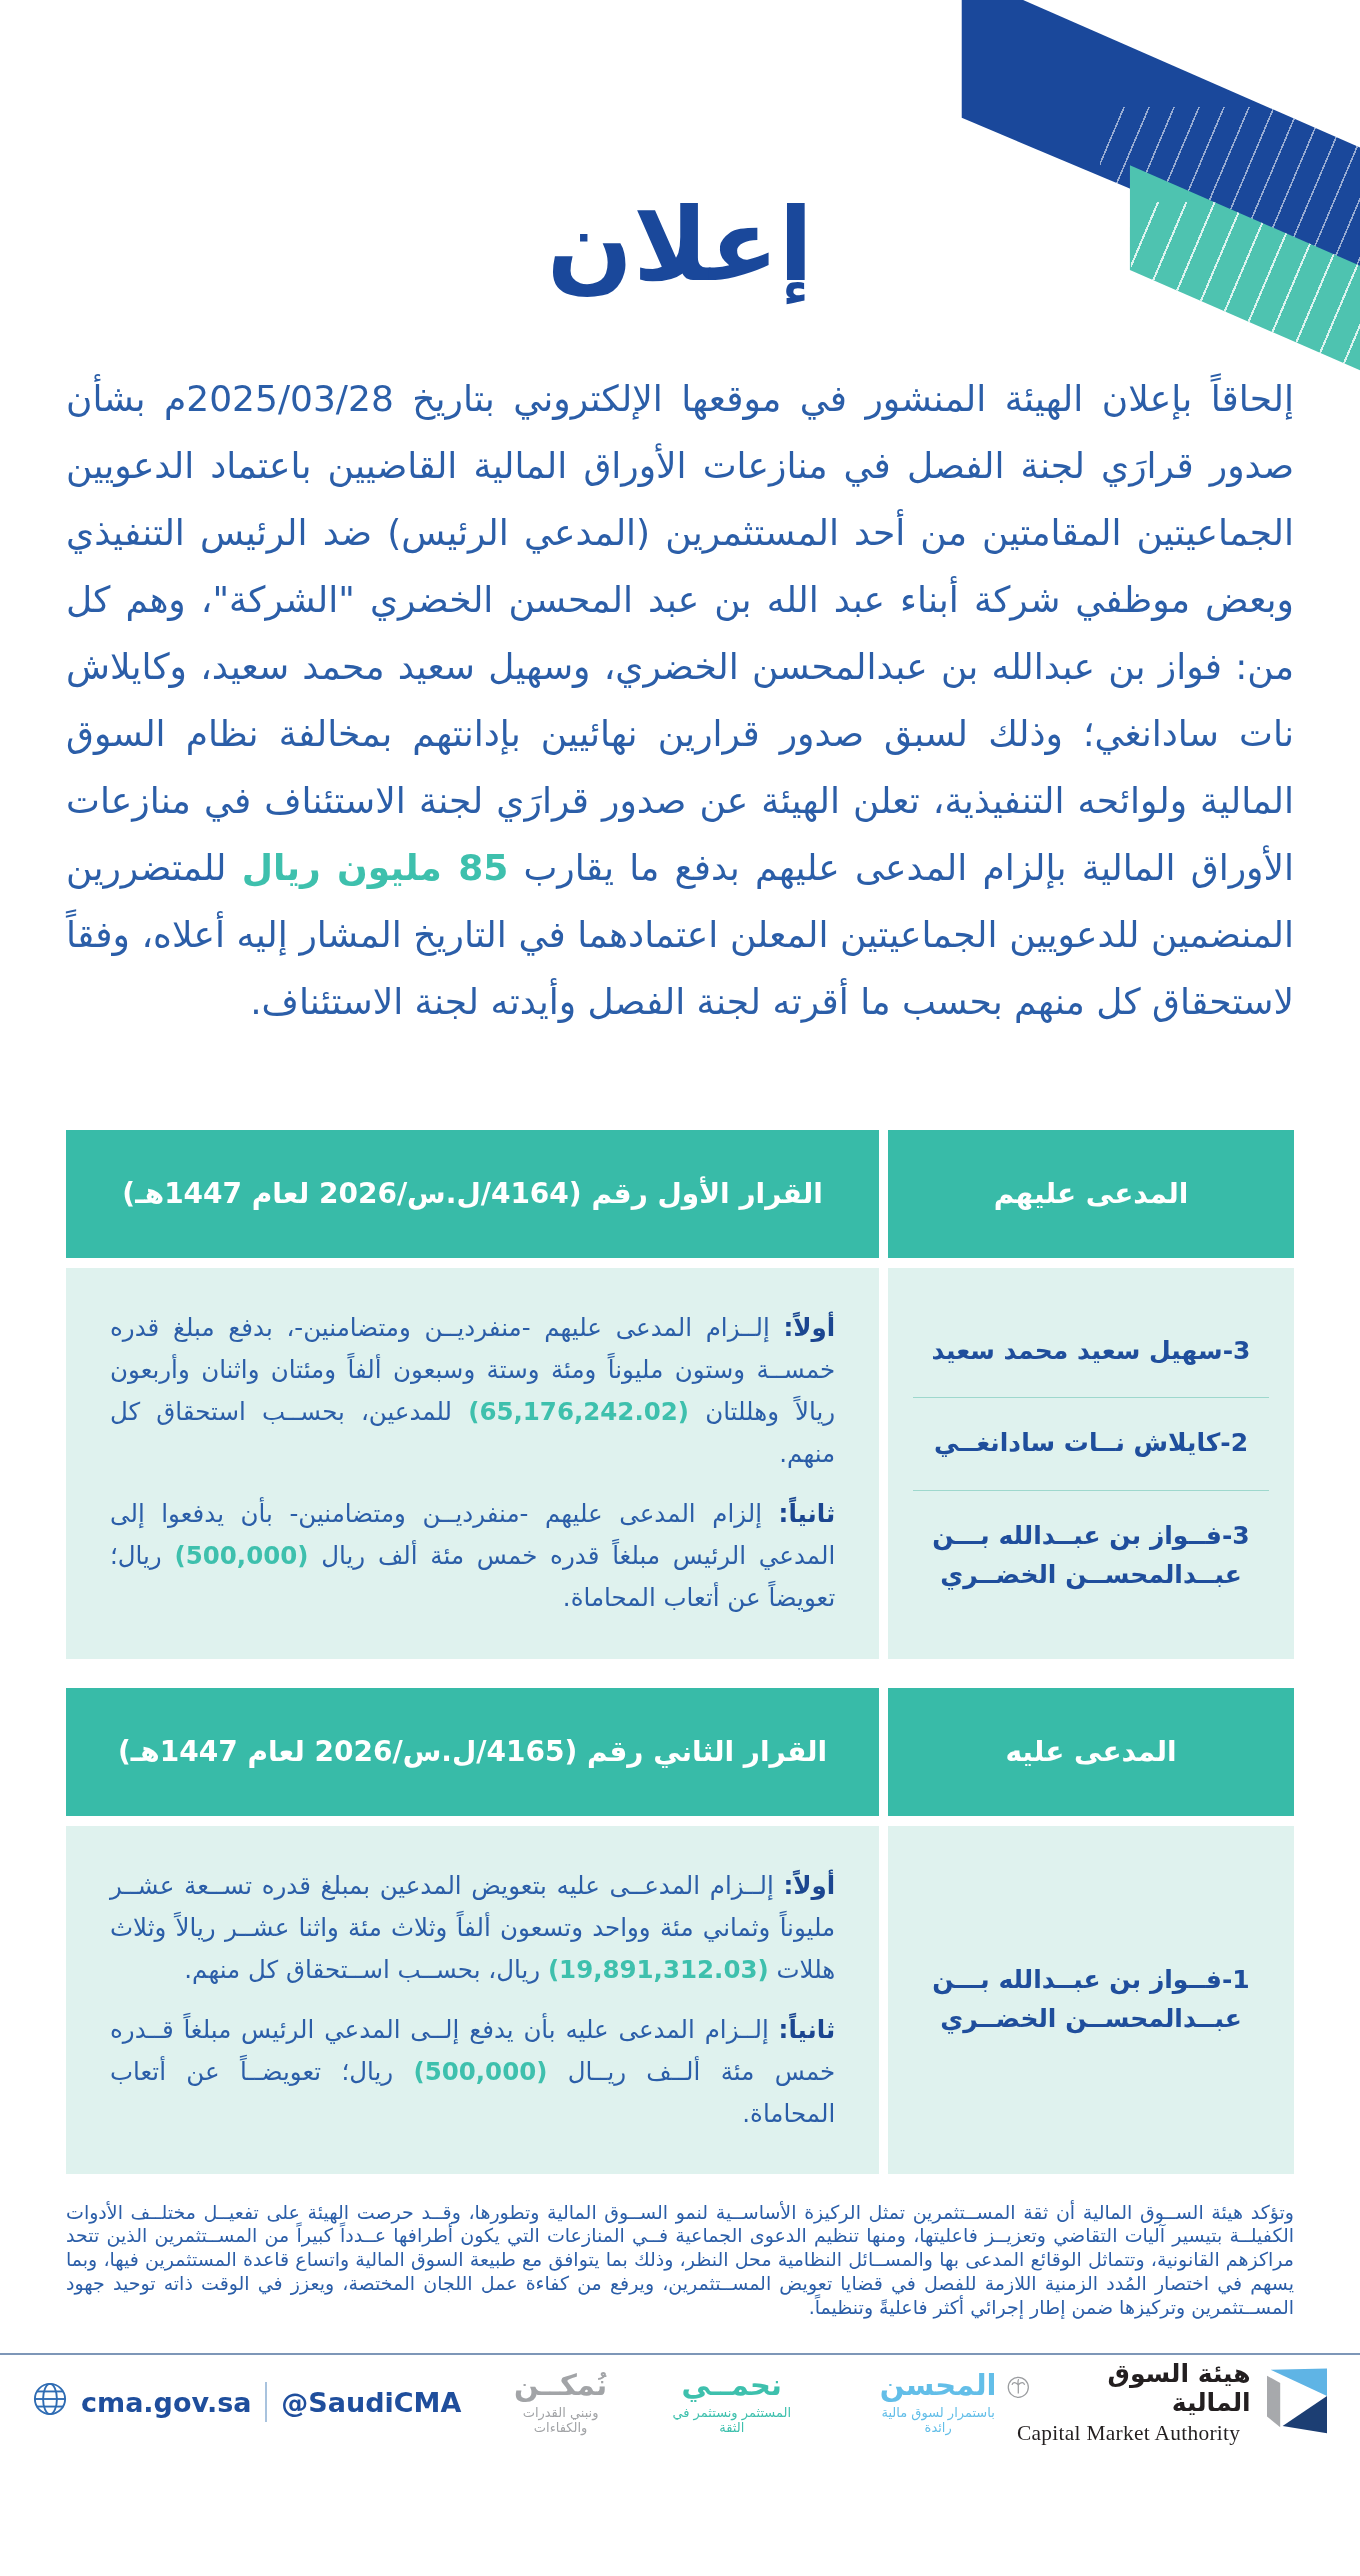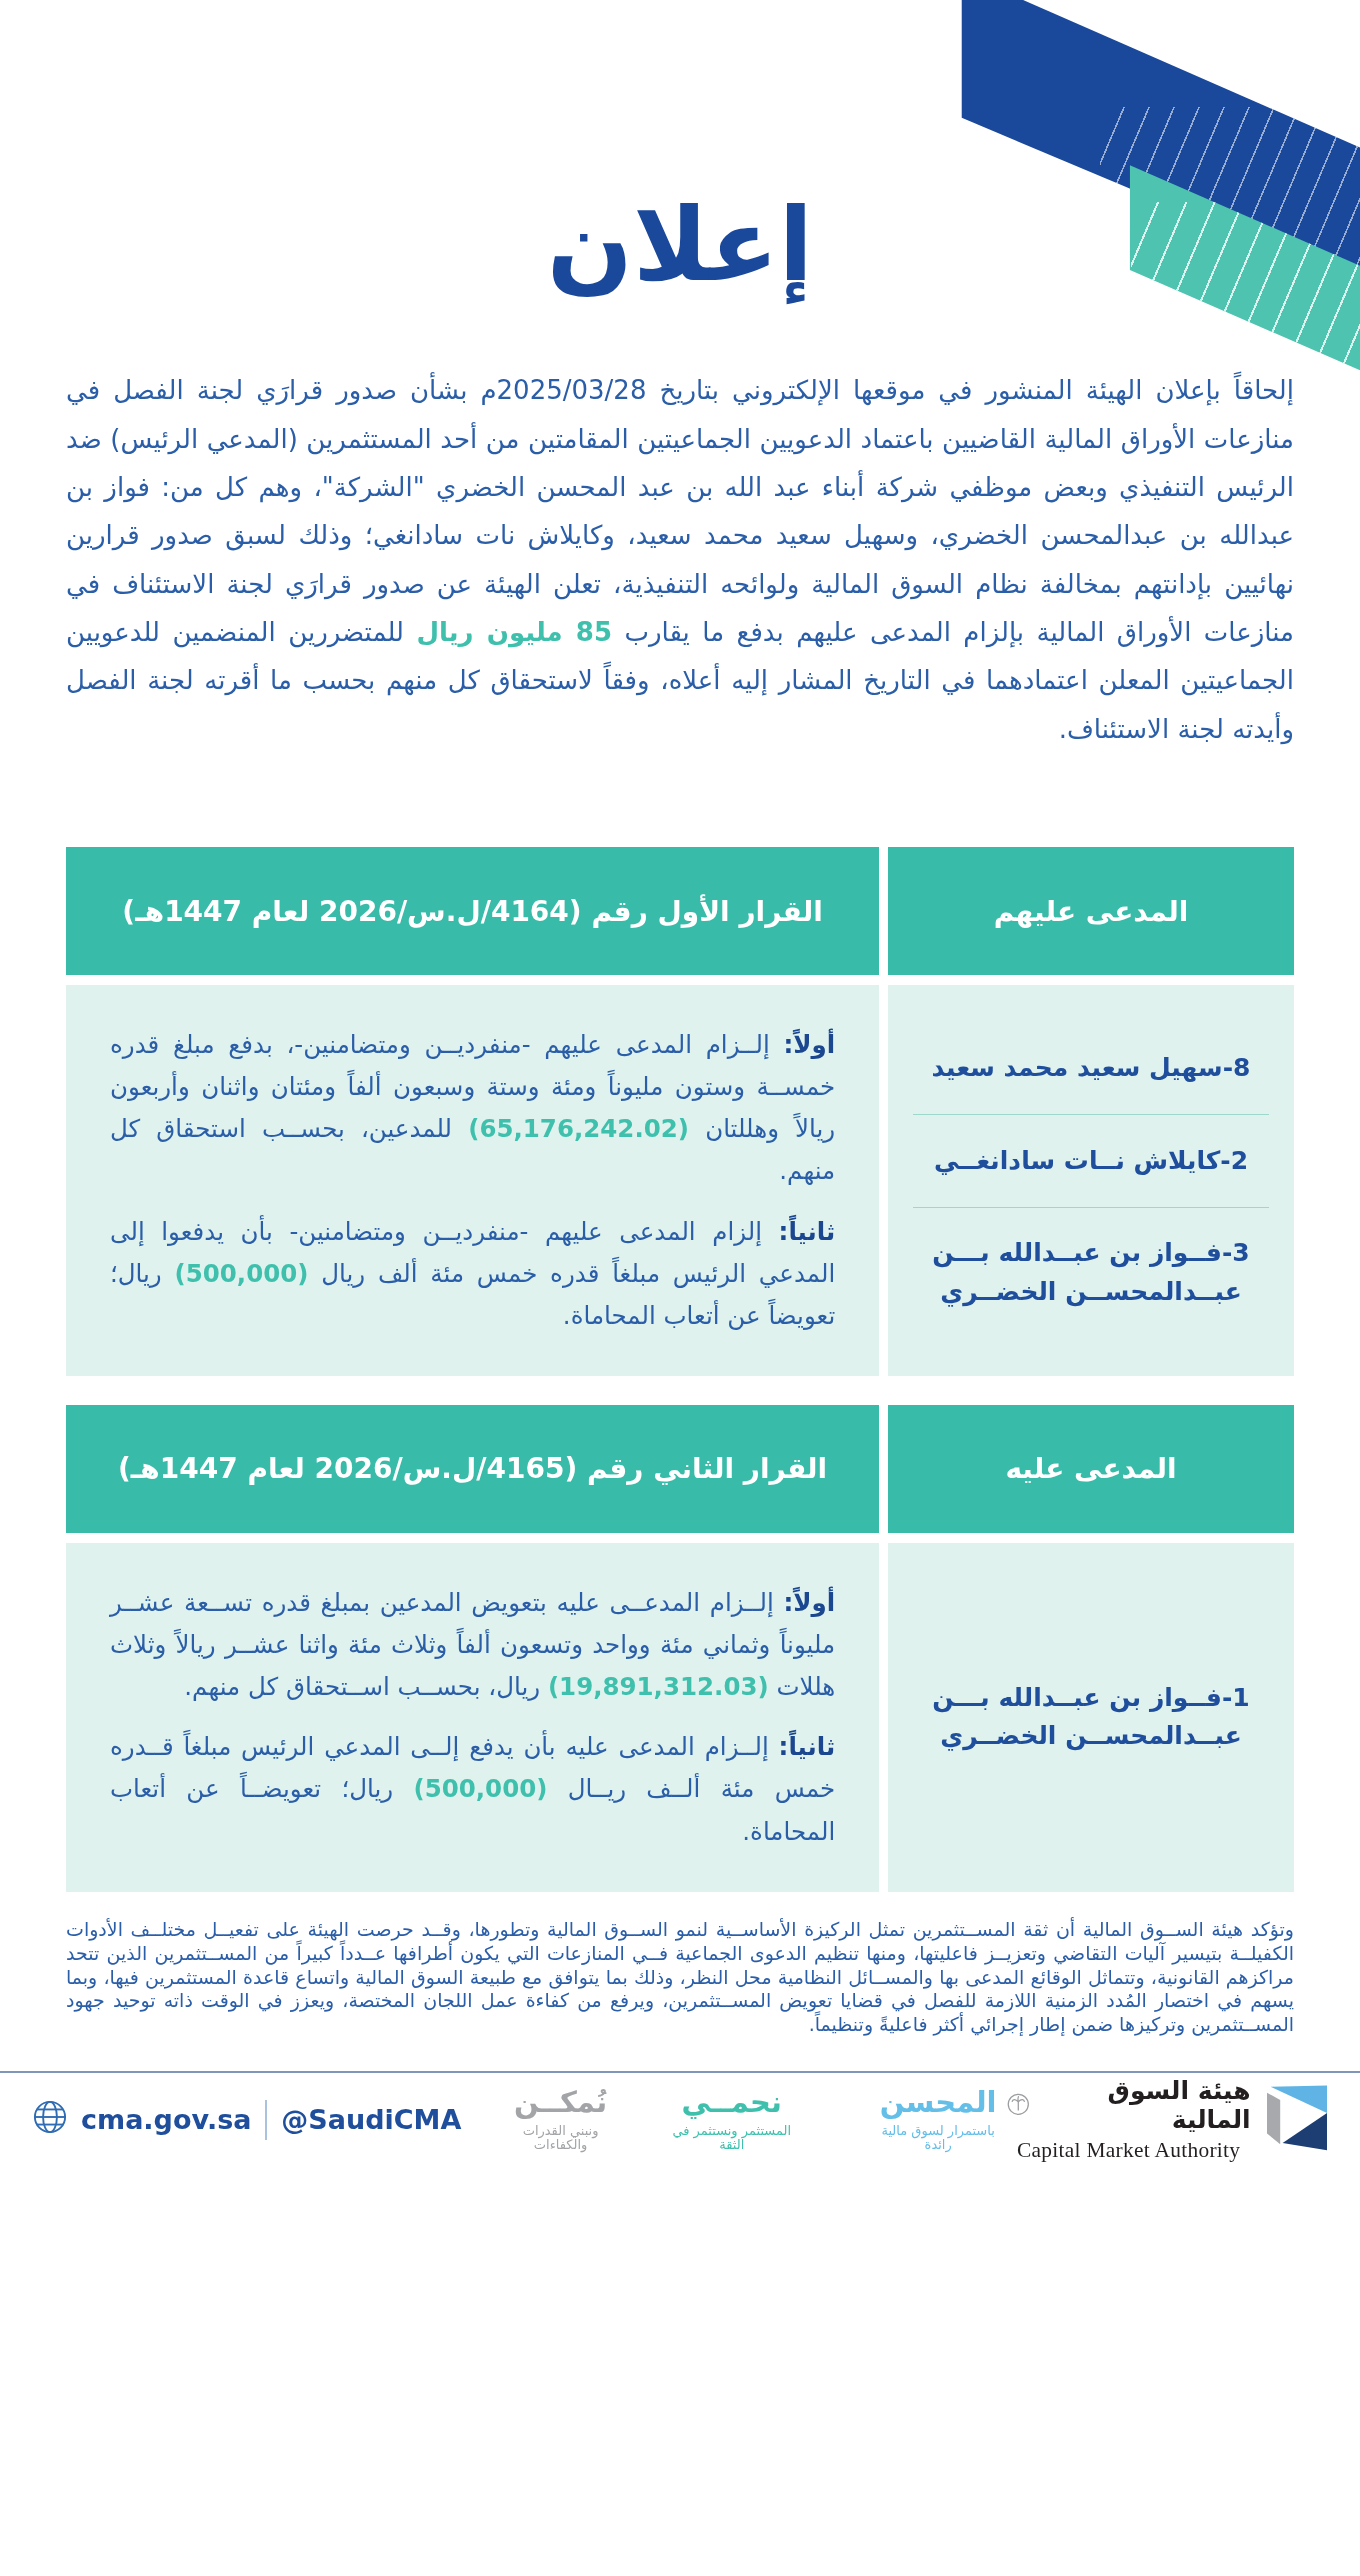--- a/index.html
+++ b/index.html
@@ -9,21 +9,21 @@
   .deco-blue{position:absolute;top:0;left:912px;width:448px;height:296px;background:#1A489B;
              clip-path:polygon(11.1% 0%,24.8% 0%,100% 49.8%,100% 96.4%,11.1% 39.8%);}
   .deco-blue .stripes{position:absolute;right:0;top:36%;width:58%;height:64%;
              background:repeating-linear-gradient(113deg,transparent 0 21.4px,rgba(255,255,255,.55) 21.4px 23px);}
   .deco-teal{position:absolute;top:157px;left:1094px;width:266px;height:226px;background:#4EC3B0;
              clip-path:polygon(13.5% 3.6%,100% 48.1%,100% 94.4%,13.5% 50%);}
   .deco-teal .stripes{position:absolute;right:0;top:20%;width:86%;height:80%;
              background:repeating-linear-gradient(113deg,transparent 0 24px,rgba(255,255,255,.8) 24px 26px);}
   
   .title{margin:187px 0 0;font-size:101px;line-height:1.15;font-weight:bold;color:#1A489B;text-align:center;}
-  .intro{margin:63px 66px 0;font-size:26px;line-height:1.86;color:#2B5EA8;
+  .intro{margin:63px 66px 0;font-size:36px;line-height:1.86;color:#2B5EA8;
          text-align:justify;text-align-last:right;}
   .hl{color:#3EC0AD;font-weight:bold;}
   
   .decision{margin:94px 66px 0;}
   .decision.second{margin-top:29px;}
   .thead{display:flex;gap:8.8px;}
   .th{background:#38BBA8;color:#ffffff;font-weight:bold;font-size:28px;height:128px;
       display:flex;align-items:center;justify-content:center;text-align:center;padding:0 12.6px;box-sizing:border-box;}
   .th-def{flex:0 0 406px;}
   .th-dec{flex:1;}
@@ -73,21 +73,21 @@
 
   <p class="intro"><span>إلحاقاً بإعلان الهيئة المنشور في موقعها الإلكتروني بتاريخ 2025/03/28م بشأن صدور قرارَي لجنة الفصل في منازعات الأوراق المالية القاضيين باعتماد الدعويين الجماعيتين المقامتين من أحد المستثمرين (المدعي الرئيس) ضد الرئيس التنفيذي وبعض موظفي شركة أبناء عبد الله بن عبد المحسن الخضري "الشركة"، وهم كل من: فواز بن عبدالله بن عبدالمحسن الخضري، وسهيل سعيد محمد سعيد، وكايلاش نات سادانغي؛ وذلك لسبق صدور قرارين نهائيين بإدانتهم بمخالفة نظام السوق المالية ولوائحه التنفيذية، تعلن الهيئة عن صدور قرارَي لجنة الاستئناف في منازعات الأوراق المالية بإلزام المدعى عليهم بدفع ما يقارب </span><span class="hl">85 مليون ريال</span><span> للمتضررين المنضمين للدعويين الجماعيتين المعلن اعتمادهما في التاريخ المشار إليه أعلاه، وفقاً لاستحقاق كل منهم بحسب ما أقرته لجنة الفصل وأيدته لجنة الاستئناف.</span></p>
 
   <section class="decision">
     <div class="thead">
       <div class="th th-def">المدعى عليهم</div>
       <div class="th th-dec">القرار الأول رقم (4164/ل.س/2026 لعام 1447هـ)</div>
     </div>
     <div class="tbody">
       <div class="td td-names">
-        <div class="name">8-سهيل سعيد محمد سعيد</div>
+        <div class="name">3-سهيل سعيد محمد سعيد</div>
         <div class="name">2-كايلاش نــات سادانغــي</div>
         <div class="name">3-فــواز بن عبــدالله بـــن عبــدالمحســن الخضــري</div>
       </div>
       <div class="td td-clauses">
         <p class="clause"><b>أولاً:</b><span> إلــزام المدعى عليهم -منفرديــن ومتضامنين-، بدفع مبلغ قدره خمســة وستون مليوناً ومئة وستة وسبعون ألفاً ومئتان واثنان وأربعون ريالاً وهللتان </span><span class="amount">(65,176,242.02)</span><span> للمدعين، بحســب استحقاق كل منهم.</span></p>
         <p class="clause"><b>ثانياً:</b><span> إلزام المدعى عليهم -منفرديــن ومتضامنين- بأن يدفعوا إلى المدعي الرئيس مبلغاً قدره خمس مئة ألف ريال </span><span class="amount">(500,000)</span><span> ريال؛ تعويضاً عن أتعاب المحاماة.</span></p>
       </div>
     </div>
   </section>
 

